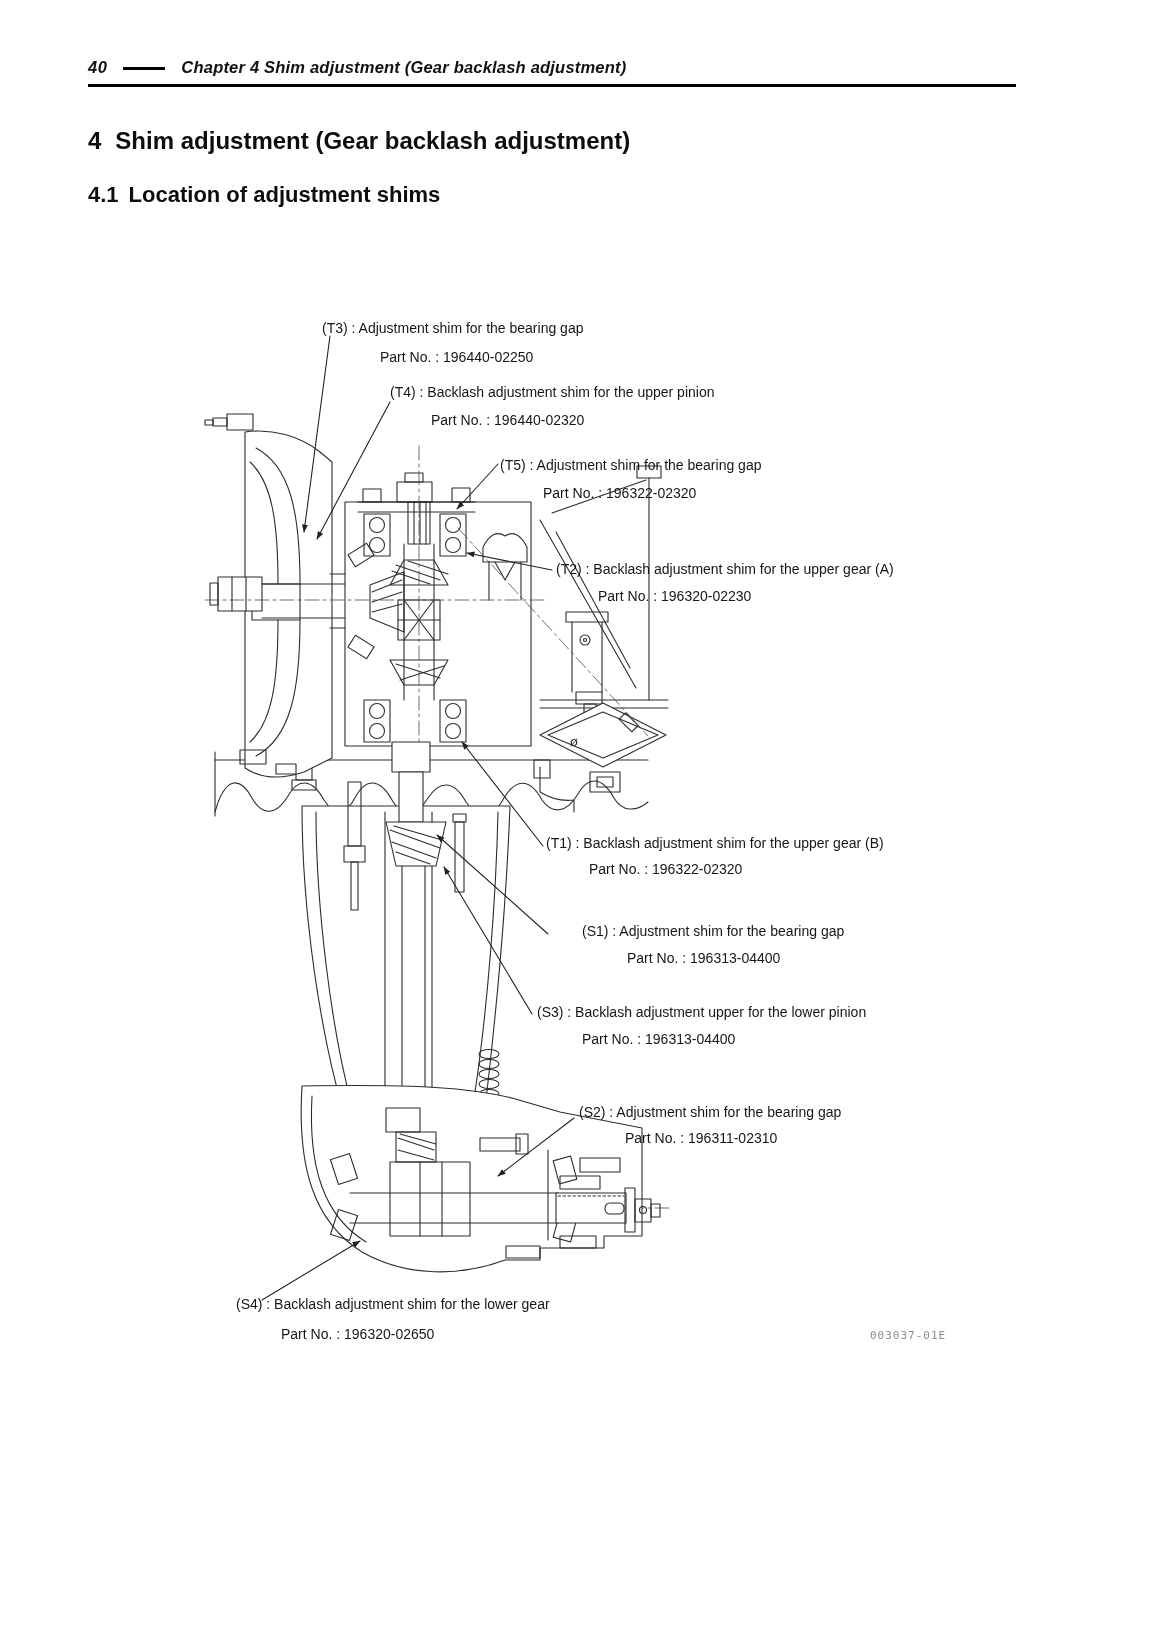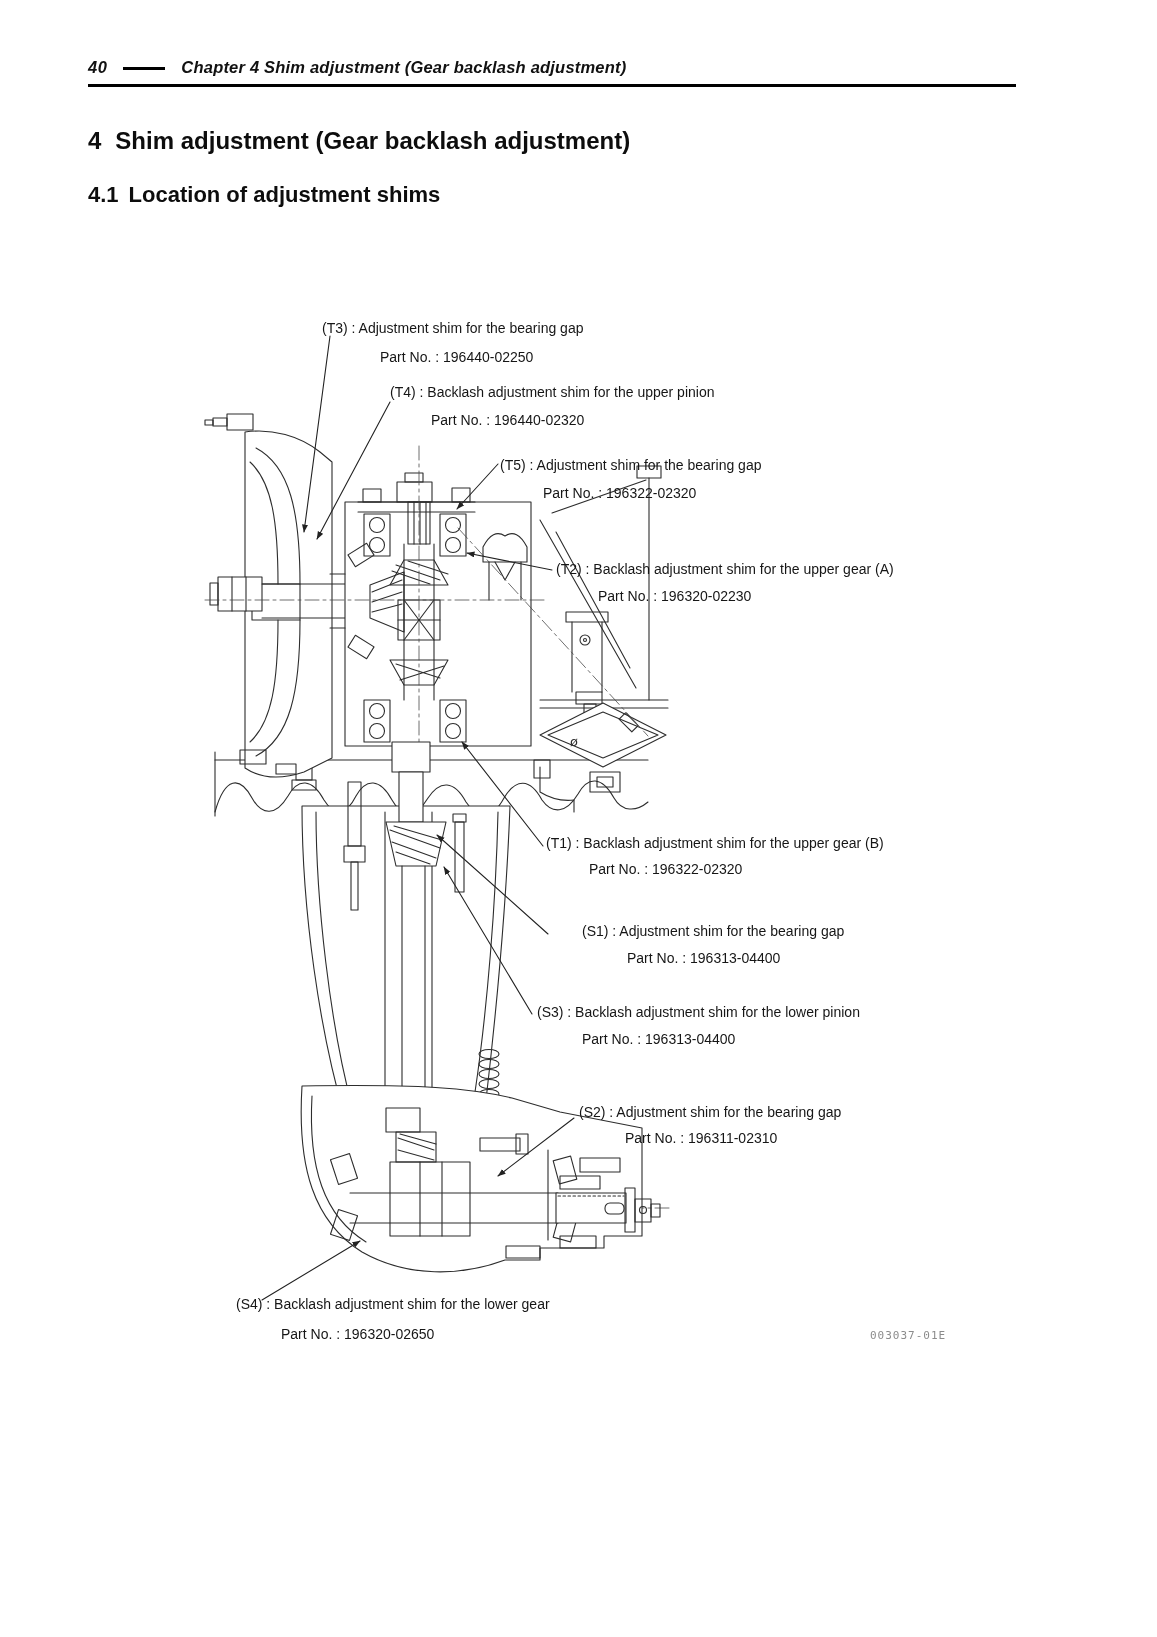--- a/index.html
+++ b/index.html
@@ -286,21 +286,21 @@
     </div>
     <div class="callout co-t1">
       <span>(T1) : Backlash adjustment shim for the upper gear (B)</span>
       <span class="part">Part No. : 196322-02320</span>
     </div>
     <div class="callout co-s1">
       <span>(S1) : Adjustment shim for the bearing gap</span>
       <span class="part">Part No. : 196313-04400</span>
     </div>
     <div class="callout co-s3">
-      <span>(S3) : Backlash adjustment shim for the lower pinion</span>
+      <span>(S3) : Backlash adjustment upper for the lower pinion</span>
       <span class="part">Part No. : 196313-04400</span>
     </div>
     <div class="callout co-s2">
       <span>(S2) : Adjustment shim for the bearing gap</span>
       <span class="part">Part No. : 196311-02310</span>
     </div>
     <div class="callout co-s4">
       <span>(S4) : Backlash adjustment shim for the lower gear</span>
       <span class="part">Part No. : 196320-02650</span>
     </div>

